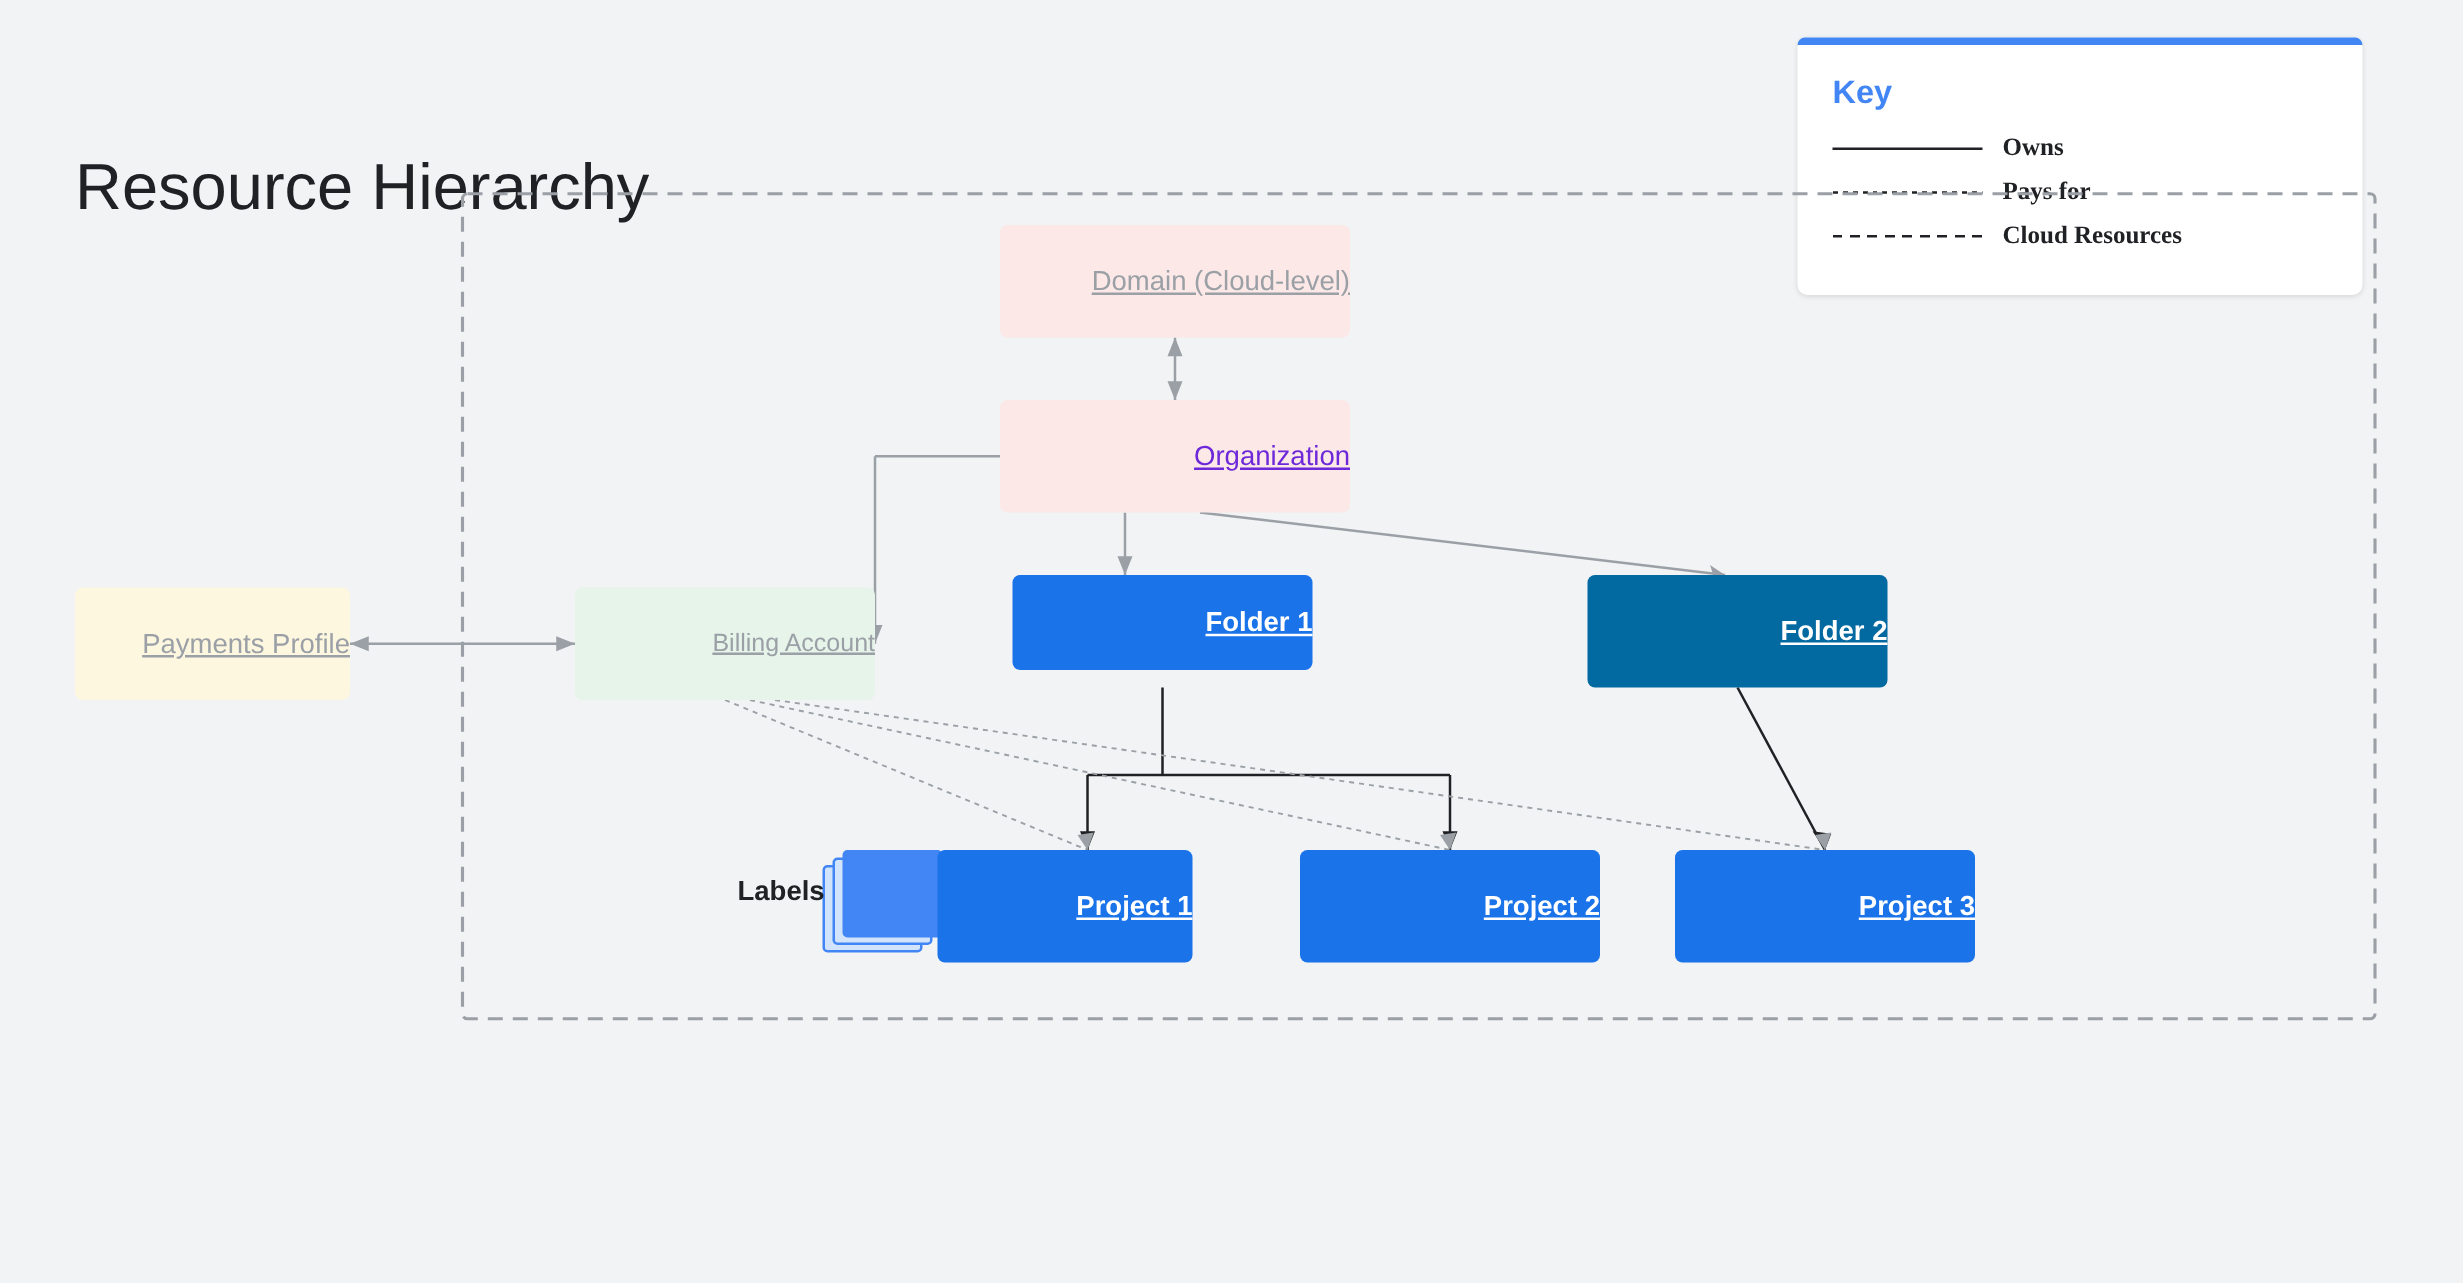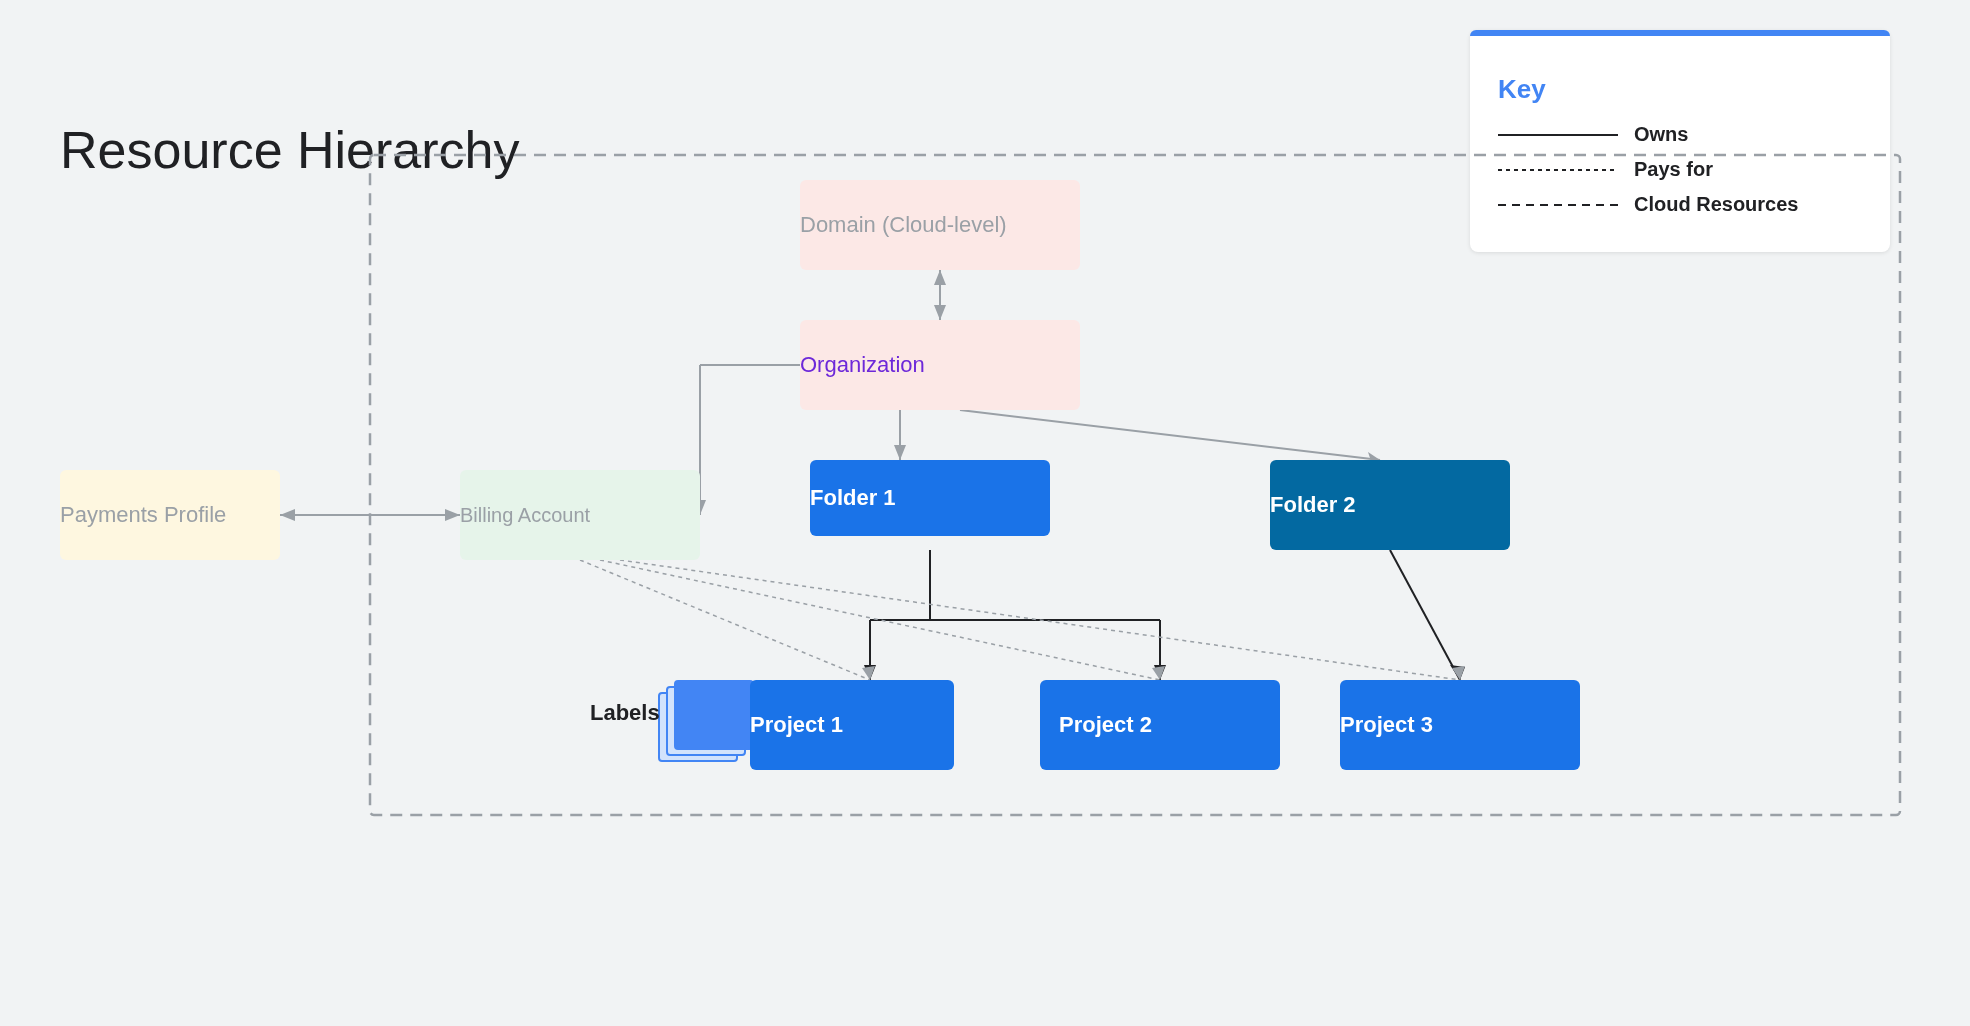--- a/index.html
+++ b/index.html
@@ -17,24 +17,24 @@
       left: 60px;
       font-size: 52px;
       font-weight: 400;
       color: #202124;
     }
     
     .key-panel {
       position: absolute;
       top: 30px;
       right: 80px;
-      width: 420px;
+      width: 452px;
       background: white;
       border-radius: 8px;
-      padding: 36px 28px 24px;
+      padding: 20px 28px 24px;
       box-shadow: 0 1px 4px rgba(0,0,0,0.1);
     }
     .key-top-bar {
       position: absolute;
       top: 0;
       left: 0;
       right: 0;
       height: 6px;
       background: #4285f4;
       border-radius: 8px 8px 0 0;
@@ -44,20 +44,21 @@
       font-weight: 600;
       color: #4285f4;
       margin-bottom: 18px;
       margin-top: 8px;
     }
     .key-item {
       display: flex;
       align-items: center;
       margin-bottom: 12px;
       gap: 16px;
+      font-family: Liberation Serif, serif;
     }
     .key-line-solid {
       width: 120px;
       height: 2px;
       background: #202124;
       flex-shrink: 0;
     }
     .key-line-dotted {
       width: 120px;
       height: 2px;
@@ -82,23 +83,24 @@
       left: 0;
       width: 1970px;
       height: 1026px;
     }
     
     .node {
       position: absolute;
       border-radius: 6px;
       display: flex;
       align-items: center;
-      justify-content: flex-start;
+      justify-content: flex-end;
       font-size: 22px;
       font-weight: 500;
+      text-decoration: underline;
     }
     .node-domain {
       background: #fce8e6;
       color: #9aa0a6;
       width: 280px;
       height: 90px;
       top: 180px;
       left: 800px;
     }
     .node-org {

